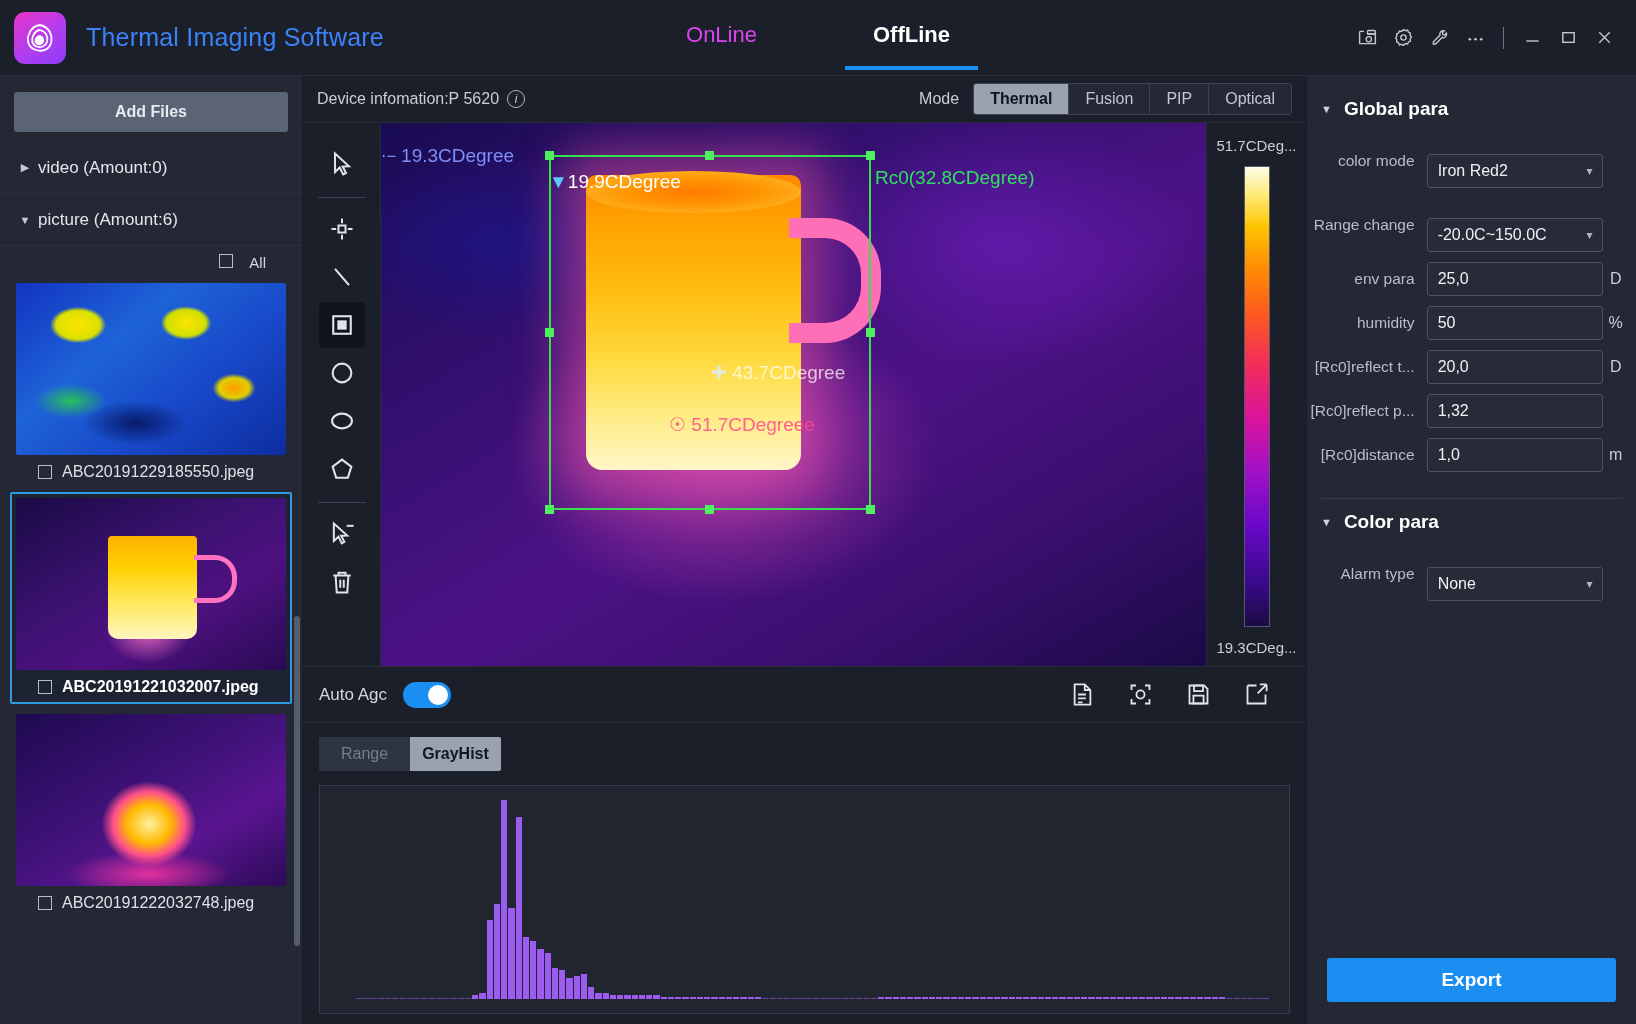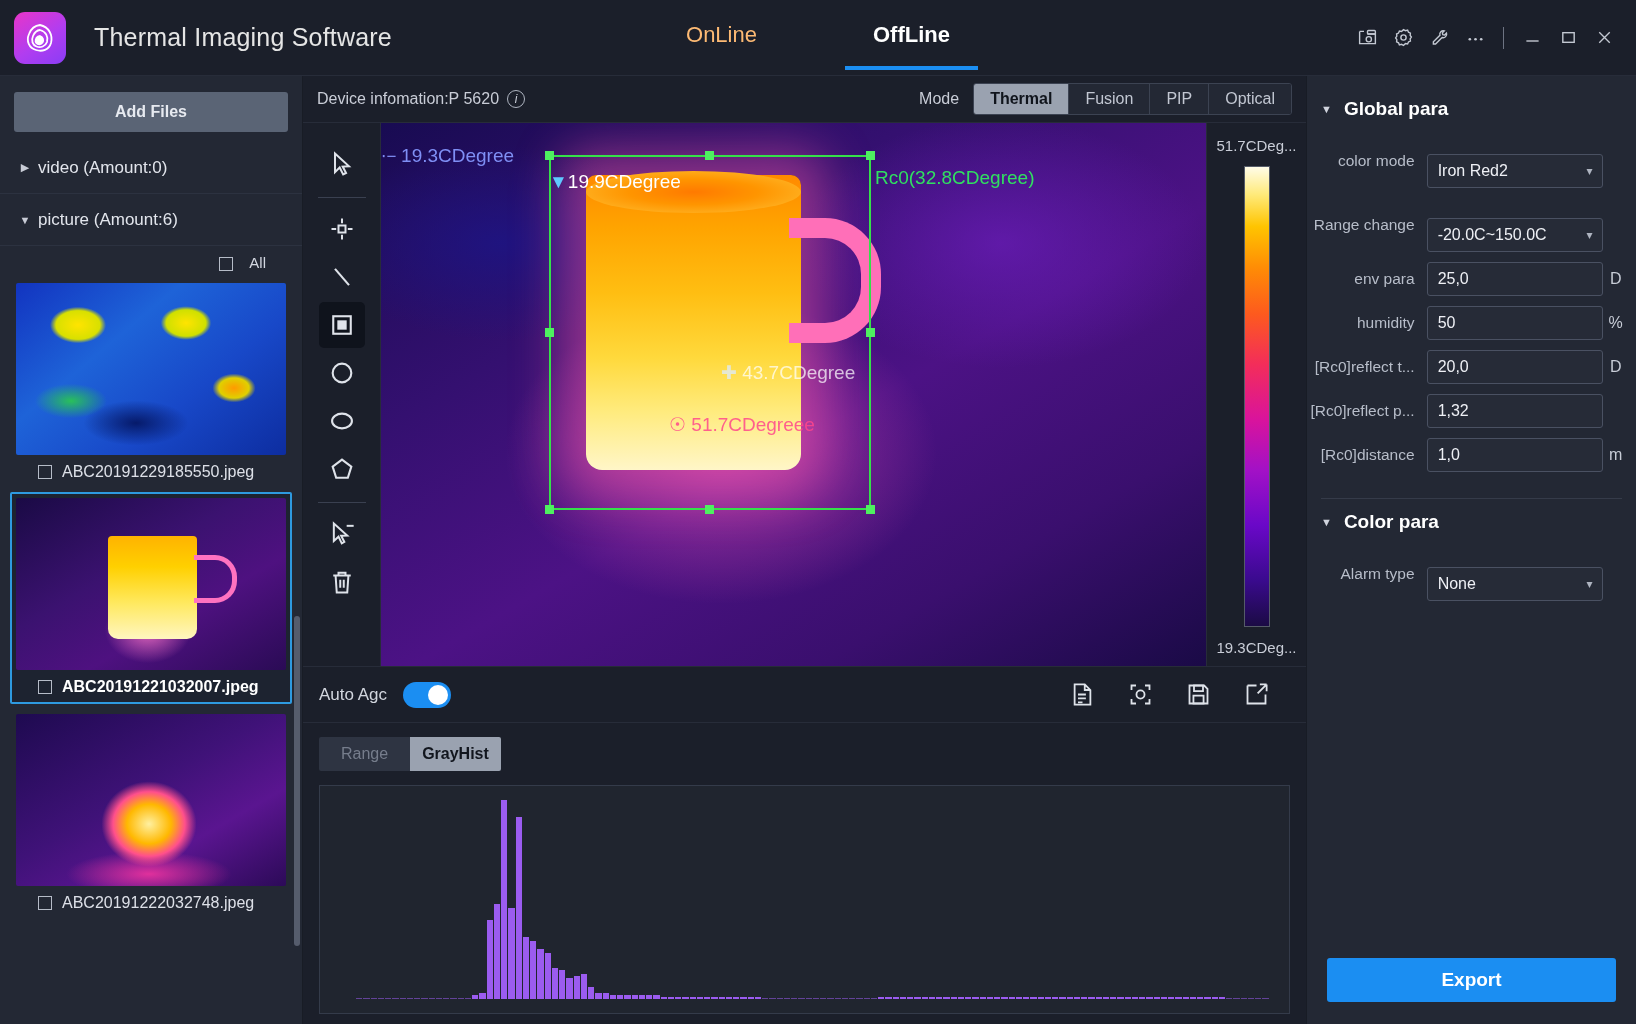--- a/index.html
+++ b/index.html
@@ -12,46 +12,46 @@
   }
   .app { width:1636px; height:1024px; display:flex; flex-direction:column; background:#1b1f2a; }
 
   
   .titlebar { height:76px; background:#1b1f2a; display:flex; align-items:center; position:relative; flex:0 0 76px;
               border-bottom:1px solid #272c39; }
   .logo { width:52px; height:52px; margin-left:14px; border-radius:11px;
           background: linear-gradient(145deg,#e835c8 0%, #b13df0 55%, #8a3df5 100%);
           display:flex; align-items:center; justify-content:center; }
   .logo svg { width:36px; height:36px; }
-  .app-title { margin-left:28px; font-size:25px; color:#e5e5e5; letter-spacing:.2px; }
+  .app-title { margin-left:20px; font-size:25px; color:#3b82f6; letter-spacing:.2px; }
 
   .nav { position:absolute; left:0; right:0; top:0; height:76px; display:flex; align-items:center; justify-content:center; gap:108px; pointer-events:none; }
   .nav > * { pointer-events:auto; }
-  .nav-item { font-size:22px; color:#fdba74; position:relative; padding:16px 4px 22px; cursor:pointer; }
+  .nav-item { font-size:22px; color:#d946ef; position:relative; padding:16px 4px 22px; cursor:pointer; }
   .nav-item.active { color:#ffffff; font-weight:bold; }
   .nav-item.active::after { content:""; position:absolute; left:-24px; right:-24px; bottom:0; height:4px; background:#1b8ef2; }
 
   .winctl { margin-left:auto; display:flex; align-items:center; gap:0px; padding-right:14px; }
   .winbtn { width:36px; height:40px; display:flex; align-items:center; justify-content:center; cursor:pointer; color:#c3c8d2; }
   .winbtn svg { width:21px; height:21px; }
   .winsep { width:1px; height:22px; background:#6d7382; margin:0 10px; }
 
   
   .body { flex:1; display:flex; min-height:0; }
 
   
   .sidebar { width:303px; flex:0 0 303px; background:#232834; display:flex; flex-direction:column;
              border-right:1px solid #181c25; position:relative; }
   .addfiles { margin:16px 14px 10px; height:40px; background:#5a6475; border-radius:3px;
               display:flex; align-items:center; justify-content:center; font-size:16px; color:#e7eaf0;
               font-weight:bold; cursor:pointer; }
   .tree-row { height:52px; display:flex; align-items:center; padding:0 12px; border-bottom:1px solid #2c3240; cursor:pointer; }
   .tri { width:26px; text-align:center; font-size:11px; color:#c8ccd6; }
   .tree-label { font-size:17px; color:#e2e5ec; }
-  .allrow { display:flex; align-items:flex-end; justify-content:flex-end; padding:8px 36px 6px 0; gap:16px; }
+  .allrow { display:flex; align-items:flex-start; justify-content:flex-end; padding:8px 36px 6px 0; gap:16px; }
   .cbox { width:14px; height:14px; border:1.6px solid #b6bcc8; display:inline-block; }
   .all-lbl { font-size:15px; color:#d3d7e0; }
 
   .filelist { flex:1; overflow:hidden; position:relative; padding:0 10px; }
   .fileitem { margin-bottom:4px; padding:4px; border:2px solid transparent; border-radius:2px; cursor:pointer; }
   .fileitem.selected { border-color:#2e9ae0; background:#1d2330; }
   .thumb { width:100%; height:172px; border-radius:2px; position:relative; overflow:hidden; }
   .fname { display:flex; align-items:flex-start; gap:10px; padding:7px 2px 0 22px; }
   .fname .cbox { margin-top:3px; flex:0 0 auto; }
   .fname-txt { font-size:16px; line-height:1.28; color:#dde0e8; word-break:break-all; }
@@ -376,21 +376,21 @@
             <div class="hdl" style="right:-6px; bottom:-6px;"></div>
           </div>
 
           <div class="ovl ovl-blue" style="left:0px; top:22px;">
             <span style="font-size:17px;">⋅−&nbsp;</span><span>19.3CDegree</span>
           </div>
           <div class="ovl ovl-white" style="left:168px; top:48px;">
             <span style="color:#5fc8ff;">▼</span><span>19.9CDegree</span>
           </div>
           <div class="ovl ovl-green" style="left:494px; top:44px;">Rc0(32.8CDegree)</div>
-          <div class="ovl" style="left:340px; top:238px; color:rgba(255,255,255,.72);">
+          <div class="ovl" style="left:330px; top:238px; color:rgba(255,255,255,.72);">
             <span style="color:rgba(220,235,255,.75);">✚&nbsp;</span><span>43.7CDegree</span>
           </div>
           <div class="ovl ovl-pink" style="left:288px; top:290px; color:rgba(255,70,140,.85);">
             <span>☉&nbsp;</span><span>51.7CDegreee</span>
           </div>
         </div>
 
         <div class="bar-col">
           <div class="bar-lbl">51.7CDeg...</div>
           <div class="colorbar"></div>

